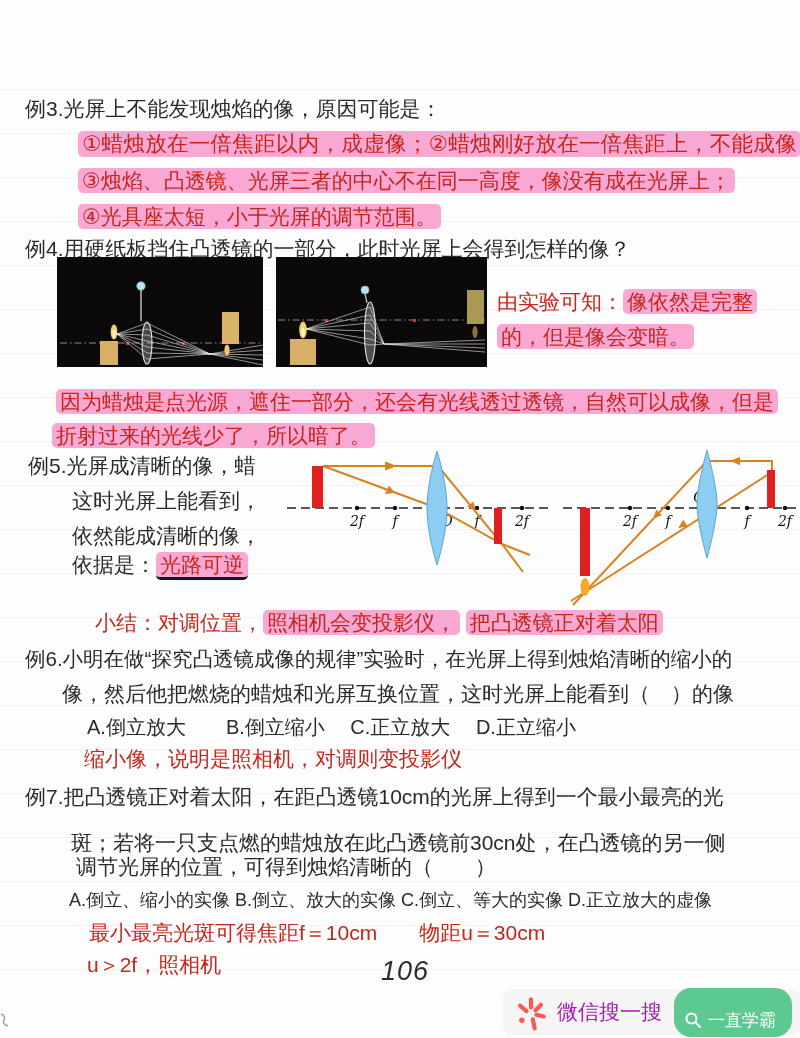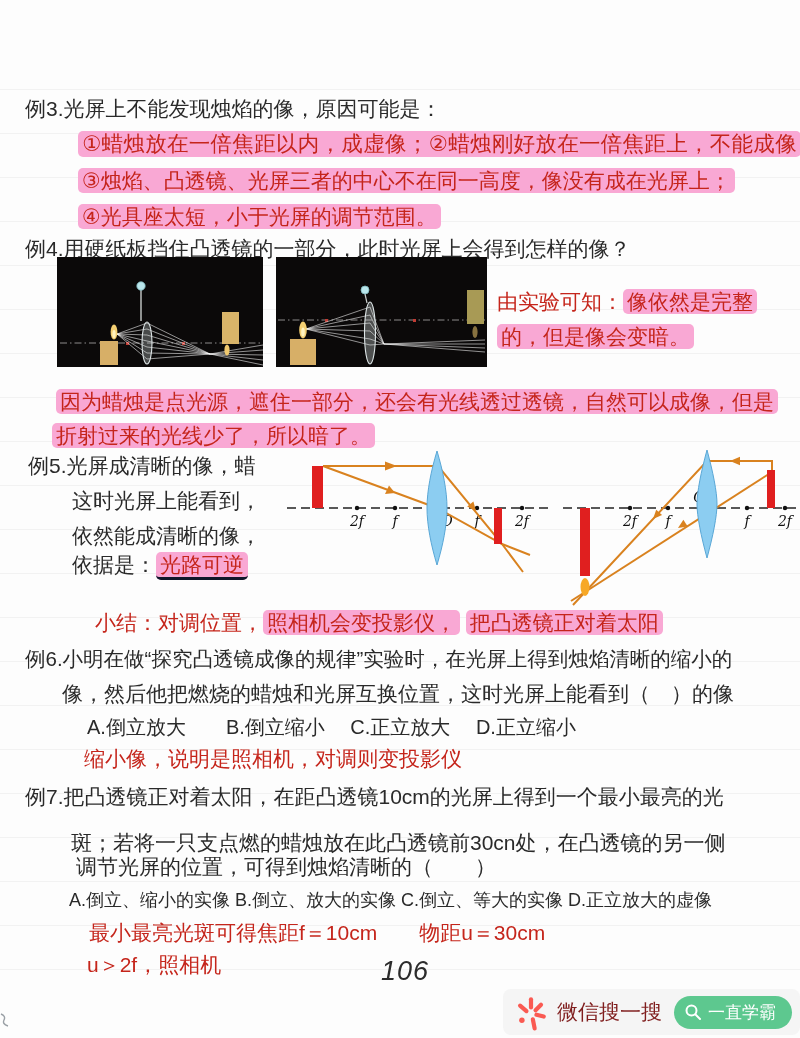--- a/index.html
+++ b/index.html
@@ -10,23 +10,23 @@
           background:repeating-linear-gradient(to bottom,#e9e9e9 0 1px,transparent 1px 44px);
           opacity:.55;pointer-events:none;}
   .t{position:absolute;white-space:nowrap;color:#2a2a2a;font-size:21px;line-height:1.25;}
   .red{color:#c5251b;}
   .hl{background:#f9a8d4;border-radius:5px;padding:1px 4px;}
   .ul{border-bottom:3px solid #0f172a;padding-bottom:1px;}
   .photo{position:absolute;background:#0b0909;}
   .pagenum{position:absolute;font-size:27px;color:#2c2c2c;font-style:italic;letter-spacing:1px;}
   .wm{position:absolute;left:503px;top:989px;width:297px;height:46px;background:#f5f5f5;
       border-radius:8px;display:flex;align-items:center;}
-  .wm-brand{color:#7f1d1d;font-size:21px;margin-left:6px;}
+  .wm-brand{color:#a21caf;font-size:21px;margin-left:6px;}
   .wm-pill{margin-left:12px;background:#5dc88f;border-radius:17px;height:33px;display:flex;
-           align-items:center;padding:0 16px 0 10px;}
+           align-items:center;padding:16px 16px 0 10px;}
   .wm-pill-label{color:#ffffff;font-size:17px;margin-left:6px;}
   svg{display:block;}
 </style>
 </head>
 <body>
 
 <div class="page">
   <div class="ruling"></div>
 
   <div class="t" style="left:25px;top:96px;">例3.光屏上不能发现烛焰的像，原因可能是：</div>

